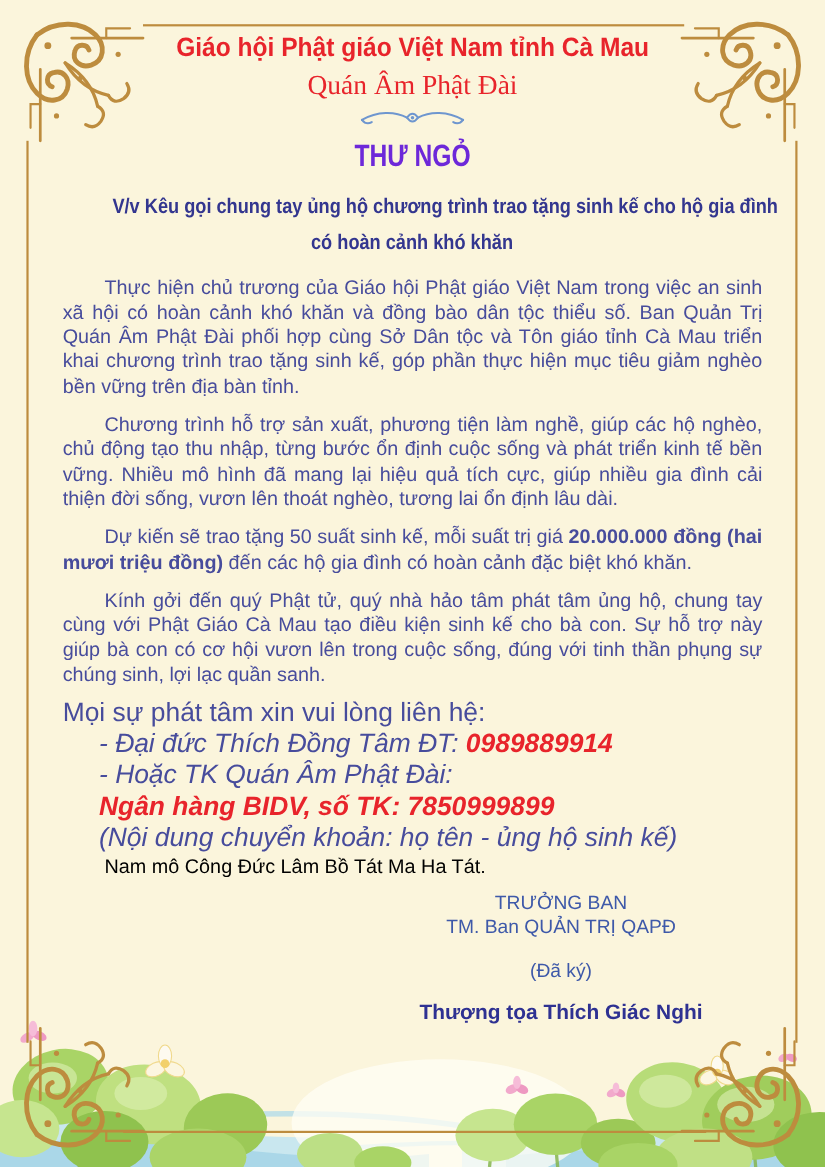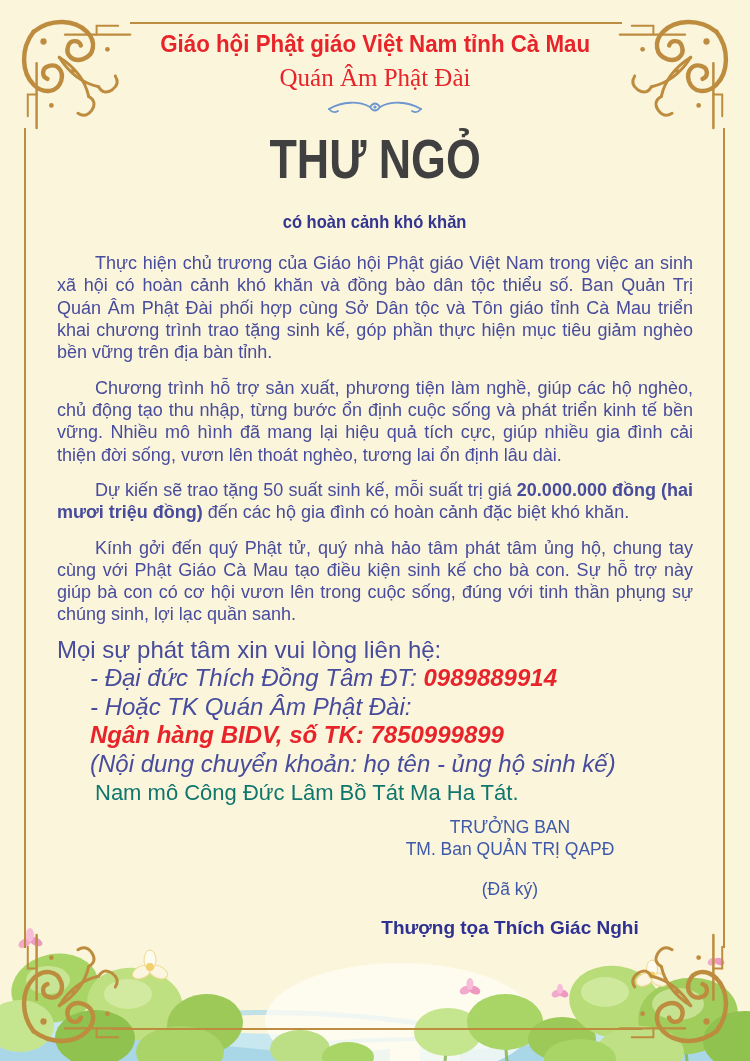--- a/index.html
+++ b/index.html
@@ -29,42 +29,42 @@
   .content { position:absolute; left:57px; top:30px; width:636px; z-index:4; }
 
   .org { text-align:center; font-weight:bold; font-size:24px; color:#E8242B; }
   .org > span { display:inline-block; transform:scaleX(0.93); transform-origin:center; white-space:nowrap; }
 
   .site { margin-top:6px; text-align:center; font-family:"Liberation Serif", serif;
           font-weight:normal; font-size:25px; color:#E8242B; }
 
   .divider { margin:5px auto 0; width:100px; height:20px; display:block; }
 
-  .title { margin-top:8px; text-align:center; font-weight:bold; font-size:56px;
-           color:#404040; line-height:1.2; }
+  .title { margin-top:8px; text-align:center; font-weight:bold; font-size:28px;
+           color:#6d28d9; line-height:1.2; }
   .title > span { display:inline-block; transform:scaleX(0.8); transform-origin:center; white-space:nowrap; }
 
   .subject { margin-top:14px; text-align:center; font-weight:bold; font-size:19px;
              color:#33368F; line-height:1.68; }
   .subject .sline { display:block; }
   .subject .sline > span { display:inline-block; transform:scaleX(0.87); transform-origin:center; white-space:nowrap; }
 
   .salutation { margin-top:16px; text-align:center; font-size:20px; color:#3E59A9; }
 
   .para { margin-top:13px; font-size:18px; color:#474C9C; line-height:1.24;
           text-align:justify; text-indent:38px; }
   .para.first { margin-top:14px; }
   .bold-seg { font-weight:bold; }
 
   .contact { margin-top:10px; font-size:24px; color:#474C9C; line-height:1.19; }
   .contact .cline { padding-left:33px;font-style:italic; }
   .red-bold { color:#E8242B; font-weight:bold; }
 
   .closing { margin-top:13px; }
-  .mantra  { margin-top:0; font-size:22px; color:#0f766e; line-height:1.24; text-indent:38px; }
+  .mantra  { margin-top:0; font-size:18px; color:#000000; line-height:1.24; text-indent:38px; }
 
   .sigblock { margin-top:10px; margin-left:273px; width:360px; text-align:center;
               font-size:17.5px; color:#3E59A9; line-height:1.26; }
   .place-date { color:#E8242B; font-style:italic; font-weight:bold; font-size:18px; margin-bottom:2px; }
   .signed { margin-top:18px; }
   .signer { font-weight:bold; font-size:19px; color:#2E3192; margin-top:16px; }
 
   
   .pond { position:absolute; left:0; bottom:0; width:750px; height:135px; z-index:1; }
 </style>
@@ -205,20 +205,21 @@
         <path d="M96 12 q-4 5 -9 2"></path>
         <circle cx="50" cy="10" r="1.6" fill="#6E96CF" stroke="none"></circle>
       </g>
     </svg>
 
     <div class="title">
       <span>THƯ NGỎ</span>
     </div>
 
     <div class="subject">
+      <span class="sline"><span>V/v Kêu gọi chung tay ủng hộ chương trình trao tặng sinh kế cho hộ gia đình</span></span>
       <span class="sline"><span>có hoàn cảnh khó khăn</span></span>
     </div>
 
 
     <p class="para first"><span>Thực hiện chủ trương của Giáo hội Phật giáo Việt Nam trong việc an sinh xã hội có hoàn cảnh khó khăn và đồng bào dân tộc thiểu số. Ban Quản Trị Quán Âm Phật Đài phối hợp cùng Sở Dân tộc và Tôn giáo tỉnh Cà Mau triển khai chương trình trao tặng sinh kế, góp phần thực hiện mục tiêu giảm nghèo bền vững trên địa bàn tỉnh.</span></p>
 
     <p class="para"><span>Chương trình hỗ trợ sản xuất, phương tiện làm nghề, giúp các hộ nghèo, chủ động tạo thu nhập, từng bước ổn định cuộc sống và phát triển kinh tế bền vững. Nhiều mô hình đã mang lại hiệu quả tích cực, giúp nhiều gia đình cải thiện đời sống, vươn lên thoát nghèo, tương lai ổn định lâu dài.</span></p>
 
     <p class="para"><span>Dự kiến sẽ trao tặng 50 suất sinh kế, mỗi suất trị giá </span><span class="bold-seg">20.000.000 đồng (hai mươi triệu đồng)</span><span> đến các hộ gia đình có hoàn cảnh đặc biệt khó khăn.</span></p>
 

